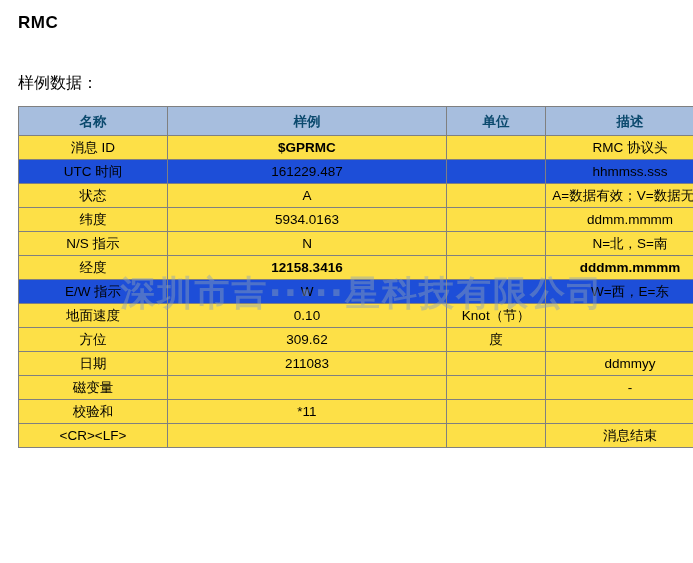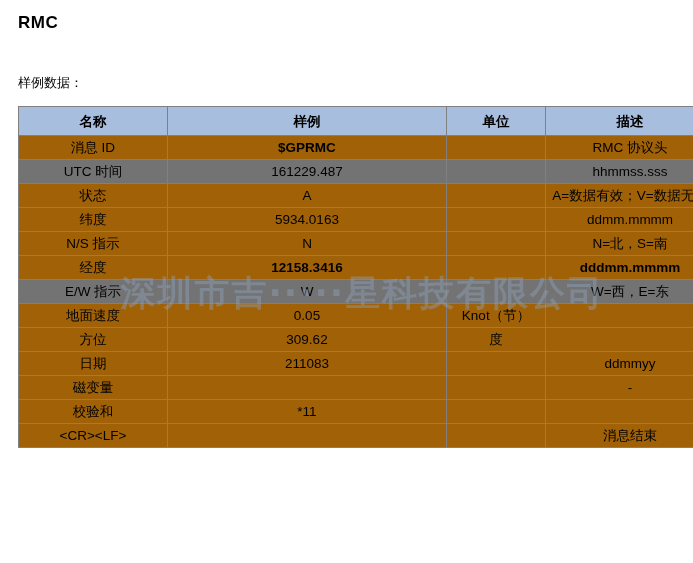--- a/index.html
+++ b/index.html
@@ -23,21 +23,21 @@
     padding: 10px 14px 0 18px;
   }
   .doc-title {
     font-size: 17px;
     font-weight: bold;
     letter-spacing: 0.5px;
     margin: 2px 0 16px 0;
     line-height: 22px;
   }
   .sample-label {
-    font-size: 13px;
+    font-size: 16px;
     margin-top: 40px;
     line-height: 18px;
   }
   .sample-sentence {
     font-size: 13.5px;
     margin-top: 21px;
     line-height: 18px;
     white-space: nowrap;
   }
   table.nmea {
@@ -52,28 +52,28 @@
     vertical-align: middle;
     font-size: 13.5px;
     padding: 3px 4px;
     line-height: 17px;
     word-wrap: break-word;
   }
   table.nmea thead th {
     background: #a7bede;
     font-weight: bold;
     height: 22px;
-    color: #000000;
+    color: #0c4a6e;
   }
   table.nmea tbody tr.shade td {
-    background: #a16207;
+    background: #fde047;
     margin-left: 20px;
   }
   table.nmea tbody tr.plain td {
-    background: #737373;
+    background: #1d4ed8;
   }
   td.bold {
     font-weight: bold;
   }
   .col-name { width: 140px; }
   .col-example { width: 270px; }
   .col-unit { width: 90px; }
   .col-desc { width: 160px; }
 
   
@@ -152,21 +152,21 @@
         <td class="bold">dddmm.mmmm</td>
       </tr>
       <tr class="plain">
         <td>E/W 指示</td>
         <td>W</td>
         <td></td>
         <td>W=西，E=东</td>
       </tr>
       <tr class="shade">
         <td>地面速度</td>
-        <td>0.05</td>
+        <td>0.10</td>
         <td>Knot（节）</td>
         <td></td>
       </tr>
       <tr class="shade">
         <td>方位</td>
         <td>309.62</td>
         <td>度</td>
         <td></td>
       </tr>
       <tr class="shade">

